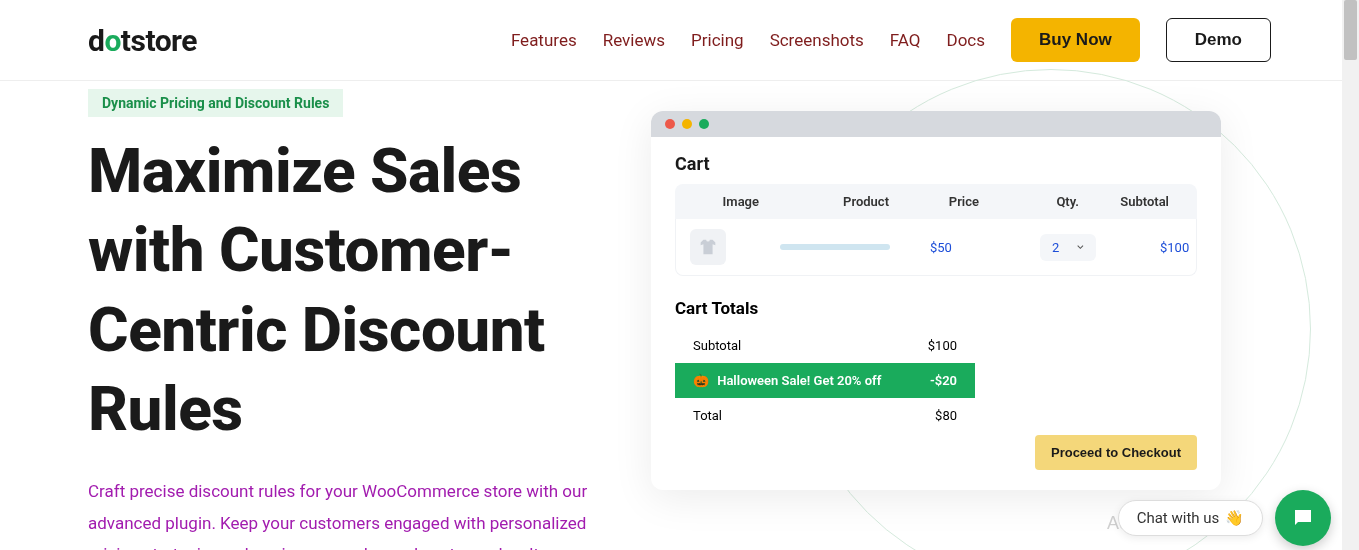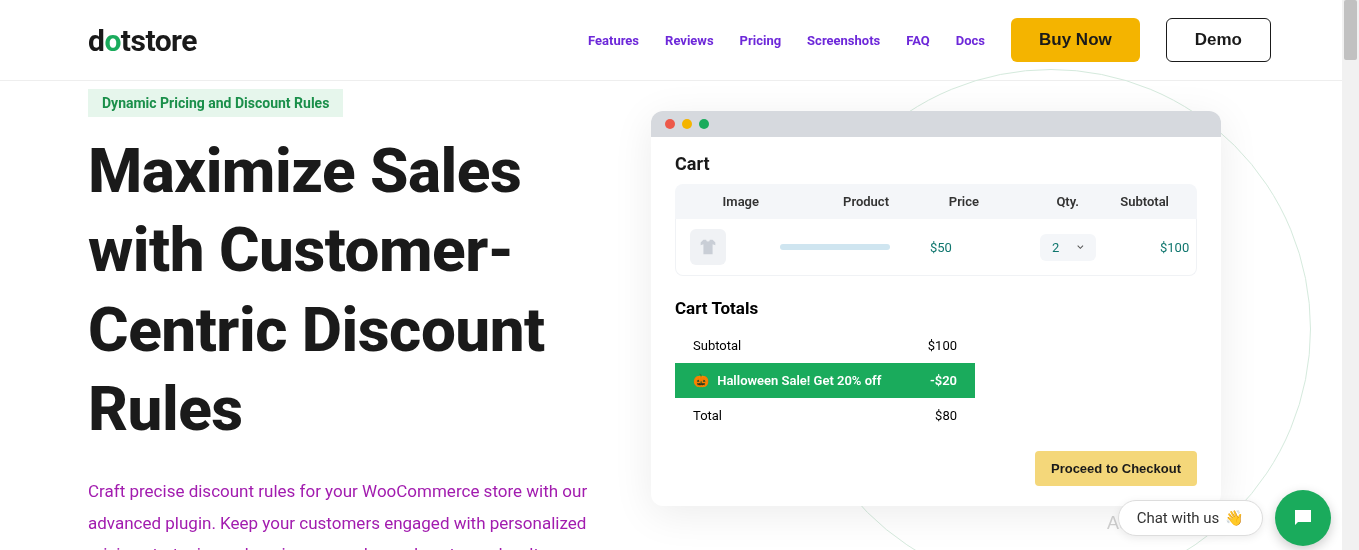--- a/index.html
+++ b/index.html
@@ -6,21 +6,21 @@
 body { font-family: -apple-system, BlinkMacSystemFont, "Segoe UI", Roboto, sans-serif; background: #fff; width: 1359px; height: 550px; overflow: hidden; position: relative; }
 .scrollbar { position: absolute; right: 0; top: 0; width: 17px; height: 100%; background: #f1f1f1; }
 .scrollbar-thumb { position: absolute; right: 2px; top: 0; width: 13px; height: 60px; background: #c1c1c1; border-radius: 2px; }
 
 .header { display: flex; align-items: center; justify-content: space-between; padding: 18px 88px 18px 88px; border-bottom: 1px solid #eee; }
 .logo { display: flex; align-items: center; font-weight: 700; font-size: 30px; color: #1a1a1a; letter-spacing: -0.5px; }
 .logo .d { color: #1a1a1a; }
 .logo .o1 { color: #1aab5c; }
 .logo .rest { color: #1a1a1a; }
 .nav { display: flex; align-items: center; gap: 26px; }
-.nav-link { font-weight: 700; font-size: 13px; color: #6d28d9; text-decoration: none; }
+.nav-link { font-weight: 400; font-size: 17px; color: #7f1d1d; text-decoration: none; }
 .btn-buy { background: #f4b400; color: #1a1a1a; font-weight: 700; font-size: 17px; padding: 12px 28px; border-radius: 6px; border: none; cursor: pointer; }
 .btn-demo { background: #fff; color: #1a1a1a; font-weight: 700; font-size: 17px; padding: 11px 28px; border-radius: 6px; border: 1.5px solid #1a1a1a; cursor: pointer; }
 
 .main { display: flex; padding: 8px 88px 0 88px; gap: 30px; }
 .left { flex: 1; max-width: 570px; }
 .badge { display: inline-block; background: #e6f6ec; color: #1a8f4a; font-weight: 700; font-size: 14px; padding: 6px 14px; border-radius: 0; }
 .hero-title { font-weight: 800; font-size: 62px; line-height: 1.28; color: #1a1a1a; margin-top: 14px; letter-spacing: -0.5px; }
 .hero-text { font-size: 17px; color: #a21caf; line-height: 1.85; margin-top: 28px; }
 .hero-actions { display: flex; align-items: center; gap: 36px; margin-top: 36px; }
 .live-demo { color: #14532d; font-weight: 700; font-size: 17px; display: flex; align-items: center; gap: 12px; }
@@ -30,31 +30,31 @@
 .circle-bg { position: absolute; right: -40px; top: -20px; width: 520px; height: 520px; border: 1px solid #d5eadd; border-radius: 50%; }
 .mock { position: relative; background: #fff; border-radius: 12px; box-shadow: 0 8px 40px rgba(0,0,0,0.08); width: 570px; margin-top: 22px; overflow: hidden; }
 .mock-titlebar { background: #d6d9de; height: 26px; display: flex; align-items: center; padding: 0 14px; gap: 7px; }
 .dot { width: 10px; height: 10px; border-radius: 50%; }
 .dot-r { background: #ed594a; }
 .dot-y { background: #f4b400; }
 .dot-g { background: #1aab5c; }
 .mock-body { padding: 16px 24px 20px; }
 .cart-title { font-weight: 700; font-size: 18px; color: #1a1a1a; }
 .cart-head { display: grid; grid-template-columns: 70px 130px 90px 100px 90px 30px; background: #f4f6f9; border-radius: 8px 8px 0 0; padding: 10px 14px; margin-top: 10px; font-size: 13px; font-weight: 600; color: #333; text-align: right; }
-.cart-row { display: grid; grid-template-columns: 70px 130px 90px 100px 90px 30px; align-items: center; padding: 10px 14px; background: #fff; border: 1px solid #f0f2f5; border-top: none; border-radius: 0 0 8px 8px; font-size: 13px; color: #0f766e; gap: 20px; }
+.cart-row { display: grid; grid-template-columns: 70px 130px 90px 100px 90px 30px; align-items: center; padding: 10px 14px; background: #fff; border: 1px solid #f0f2f5; border-top: none; border-radius: 0 0 8px 8px; font-size: 13px; color: #1d4ed8; gap: 20px; }
 .prod-img { width: 36px; height: 36px; background: #f0f2f5; border-radius: 6px; display: flex; align-items: center; justify-content: center; }
 .prod-bar { height: 6px; width: 110px; background: #cfe5f0; border-radius: 3px; }
 .qty-sel { display: flex; align-items: center; gap: 18px; background: #f4f6f9; padding: 6px 12px; border-radius: 6px; width: 56px; font-size: 13px; }
 .trash { color: #e86b5c; font-size: 15px; }
 .totals-title { font-weight: 700; font-size: 17px; margin-top: 22px; }
 .totals-box { margin-top: 10px; border-radius: 8px; overflow: hidden; width: 300px; }
 .tot-row { display: flex; justify-content: space-between; padding: 10px 18px; font-size: 13px; background: #fff; }
 .tot-sale { background: #1aab5c; color: #fff; font-weight: 600; display: flex; align-items: center; gap: 8px; }
 .tot-sale .amt { margin-left: auto; }
-.checkout { background: #f4d77a; color: #1a1a1a; font-weight: 600; font-size: 13px; padding: 10px 16px; border: none; border-radius: 4px; margin-top: 18px; float: right; text-align: center; }
+.checkout { background: #f4d77a; color: #1a1a1a; font-weight: 600; font-size: 13px; padding: 10px 16px; border: none; border-radius: 4px; margin-top: 2px; float: right; text-align: center; }
 
 .chat-pill { position: absolute; bottom: 14px; right: 96px; background: #fff; border: 1px solid #ddd; border-radius: 22px; padding: 8px 18px; font-size: 15px; color: #333; display: flex; align-items: center; gap: 6px; box-shadow: 0 2px 8px rgba(0,0,0,0.08); }
 .chat-fab { position: absolute; bottom: 4px; right: 28px; width: 56px; height: 56px; background: #1aab5c; border-radius: 50%; display: flex; align-items: center; justify-content: center; box-shadow: 0 4px 12px rgba(0,0,0,0.2); }
 .chat-fab svg { width: 24px; height: 24px; fill: #fff; }
 .watermark { position: absolute; bottom: 16px; right: 110px; color: rgba(120,120,120,0.35); font-size: 18px; font-family: "Segoe UI Light", sans-serif; }
 </style>
 </head>
 <body>
 
 <div class="scrollbar">

